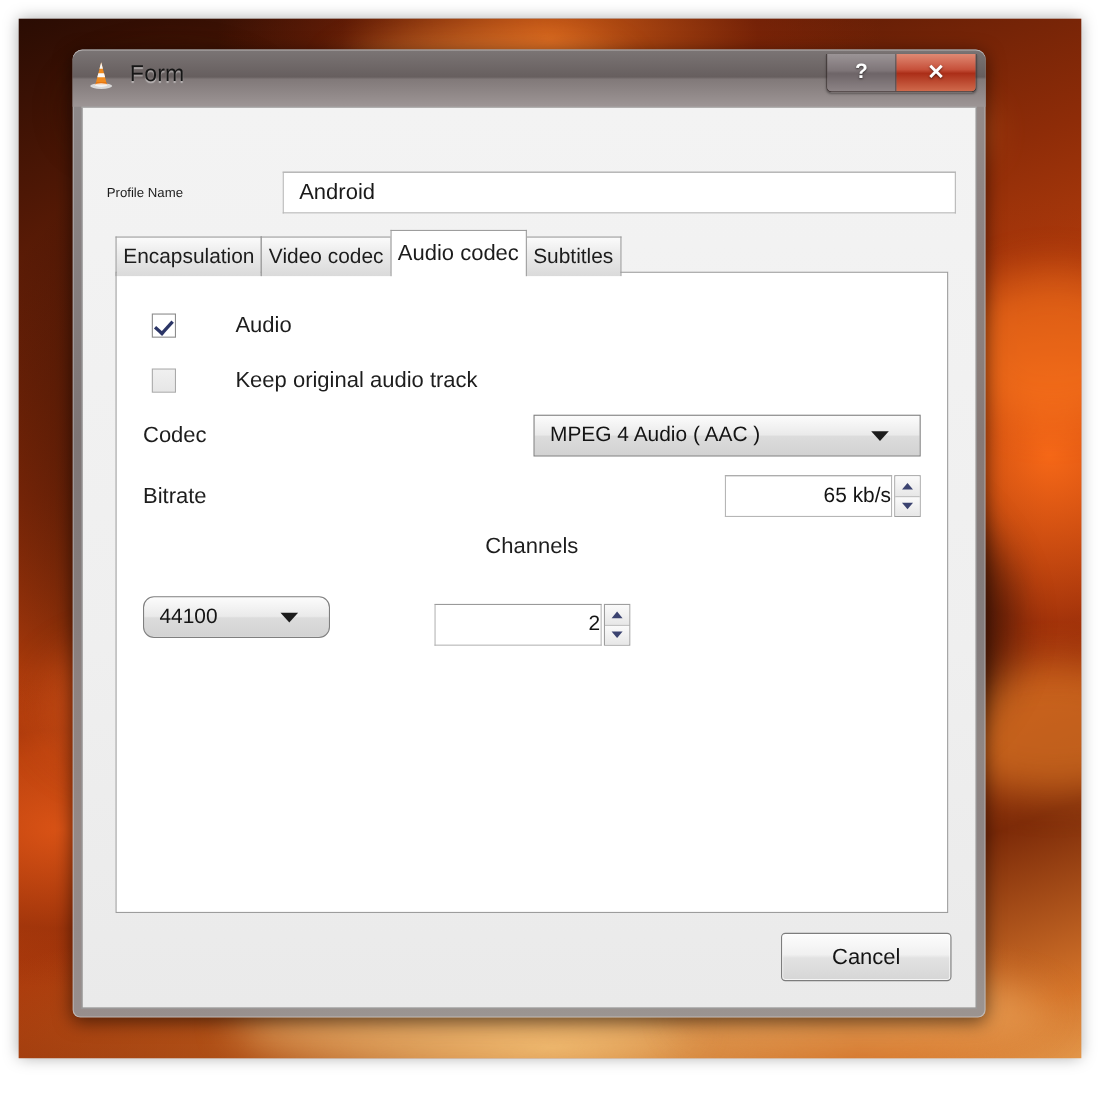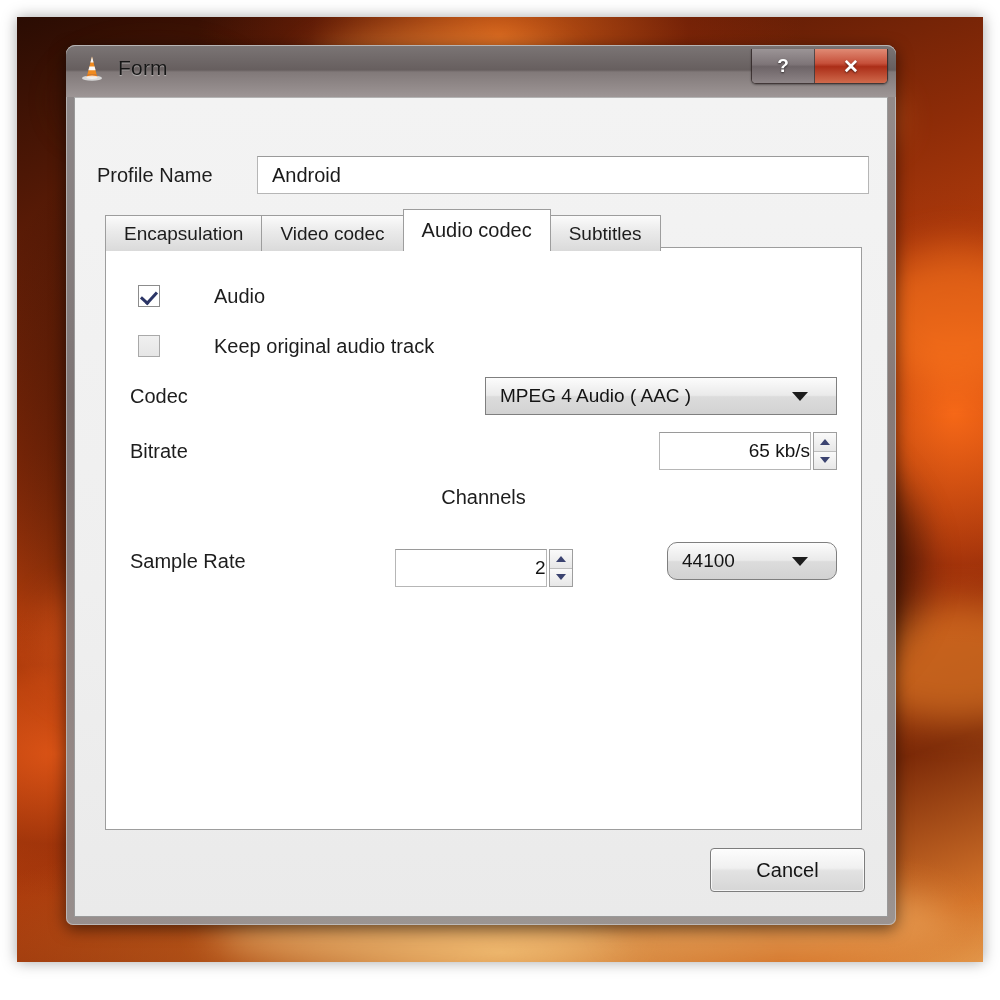--- a/index.html
+++ b/index.html
@@ -141,21 +141,21 @@
   #profile-row {
     position: absolute;
     left: 22px; top: 57px;
     width: 772px;
     height: 40px;
     display: flex;
     align-items: center;
   }
   #profile-name-label {
     width: 160px;
-    font-size: 20px;
+    font-size: 12px;
     color: #1d1d1d;
   }
   #profile-name-input {
     flex: 1;
     height: 38px;
     background: #ffffff;
     border: 1px solid #b6b6b6;
     border-top-color: #9a9a9a;
     box-sizing: border-box;
     display: flex;
@@ -170,21 +170,21 @@
   #tab-bar {
     position: absolute;
     left: 30px; top: 113px;
     height: 40px;
     display: flex;
     align-items: flex-end;
     z-index: 3;
   }
   .tab {
     height: 36px;
-    padding: 0 18px;
+    padding: 0 6px;
     display: flex;
     align-items: center;
     justify-content: center;
     font-size: 19px;
     color: #1c1c1c;
     border: 1px solid #9d9d9d;
     border-bottom: none;
     background: linear-gradient(180deg, #fbfbfb 0%, #ebebeb 42%, #dadada 100%);
     box-sizing: border-box;
     cursor: pointer;
@@ -478,21 +478,20 @@
                 <span class="arrow-up"></span>
               </div>
               <div class="spin-btn down">
                 <span class="arrow-down"></span>
               </div>
             </div>
           </div>
         </div>
 
         <div class="panel-row" style="top:293px;">
-          <span class="row-label">Sample Rate</span>
           <div class="combo" id="samplerate-combo">
             <span>44100</span>
             <span class="caret"></span>
           </div>
         </div>
 
       </div>
 
       <div id="footer">
         <div class="dlg-button" id="cancel-button">

